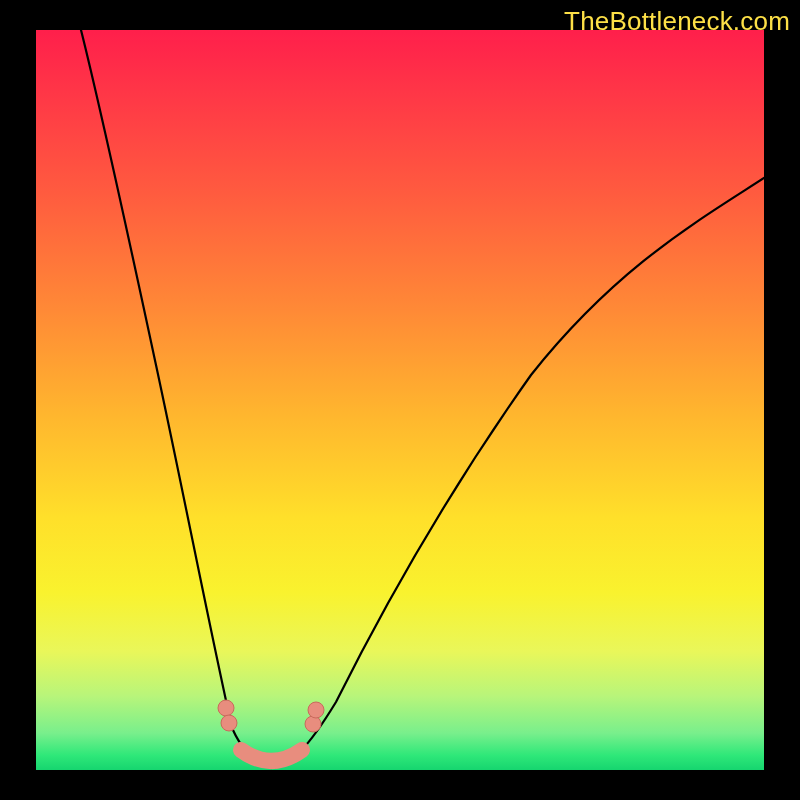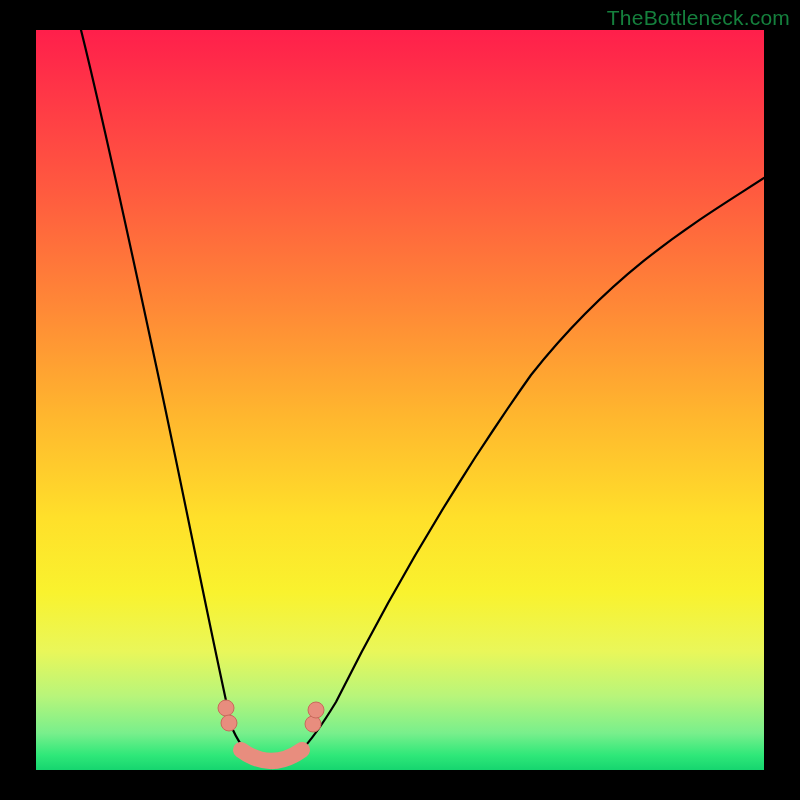--- a/index.html
+++ b/index.html
@@ -45,22 +45,22 @@
     position: absolute;
     left: 0;
     top: 0;
     width: 728px;
     height: 740px;
   }
   .watermark {
     position: absolute;
     top: 6px;
     right: 10px;
-    color: #15803d;
-    font-size: 21px;
+    color: #fde047;
+    font-size: 26px;
     font-weight: 400;
     letter-spacing: 0.2px;
     user-select: none;
   }
   .curve {
     fill: none;
     stroke: #000;
     stroke-width: 2.2;
     stroke-linecap: round;
   }

